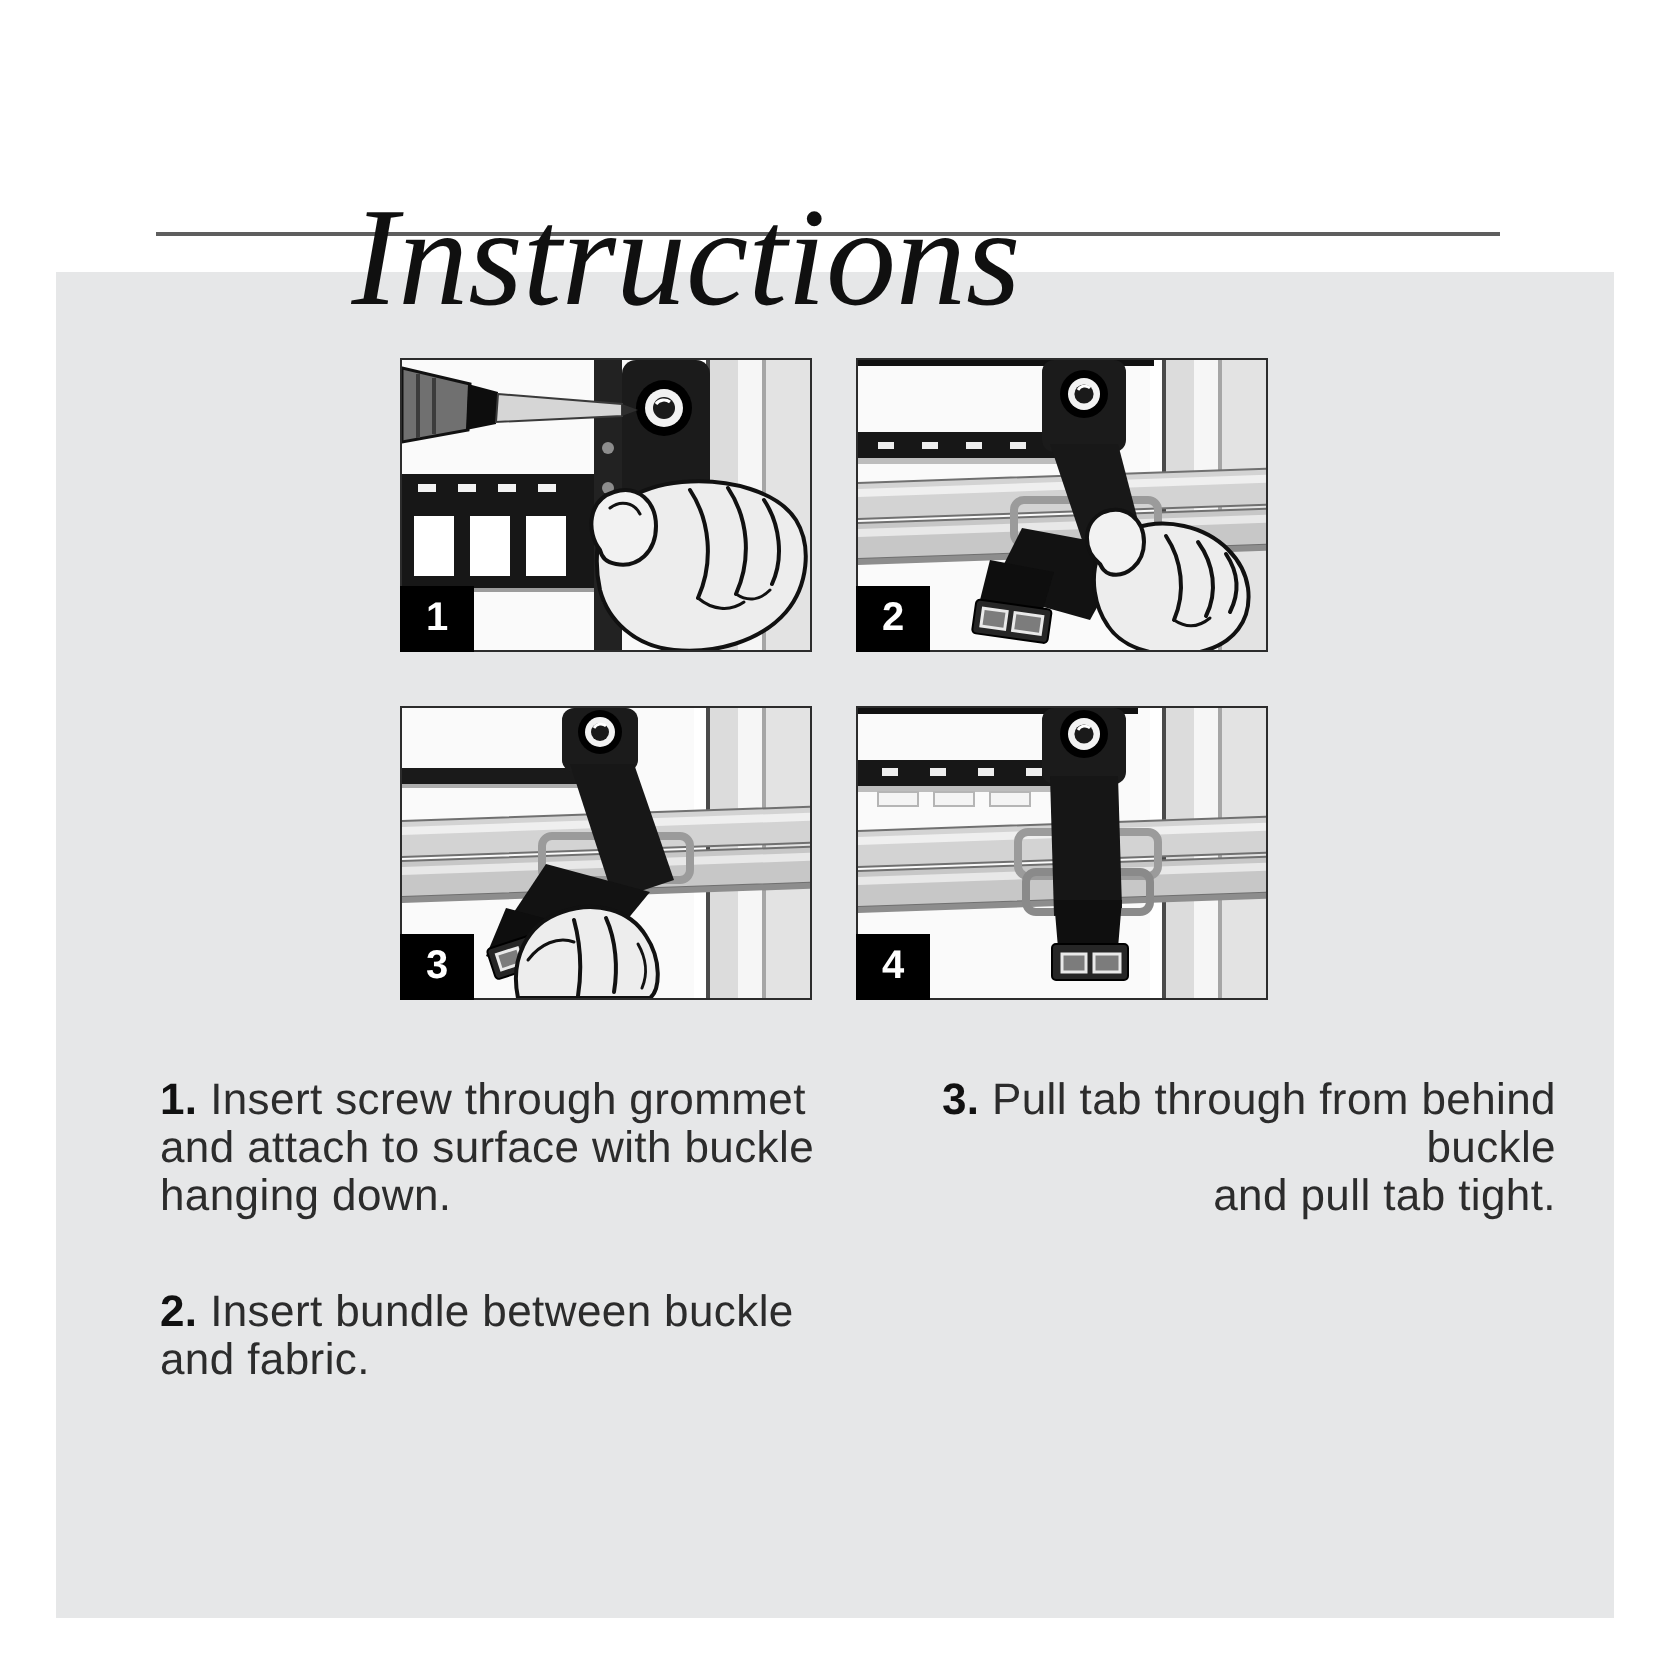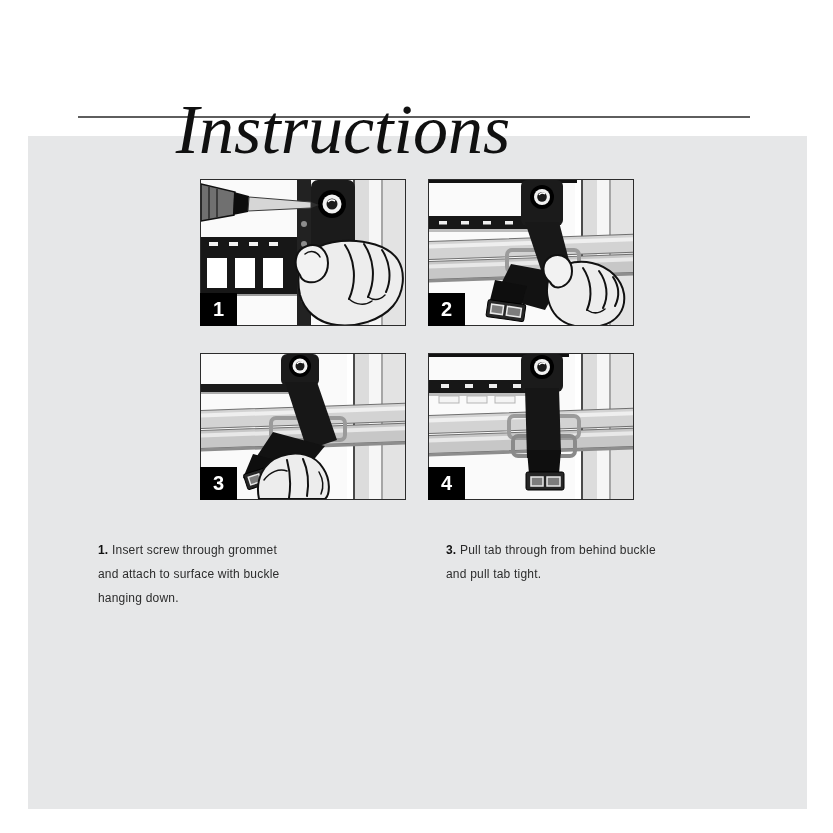--- a/index.html
+++ b/index.html
@@ -26,22 +26,22 @@
   .fig-3{left:172px;top:217px;}
   .fig-4{left:400px;top:217px;}
   .figure svg{position:absolute;left:0;top:0;width:204px;height:145px;display:block;}
   .badge{position:absolute;left:-1px;bottom:-1px;width:37px;height:33px;background:#000000;
          color:#ffffff;font-weight:bold;font-size:20px;display:flex;align-items:center;
          justify-content:center;z-index:3;}
 
   
   .steps-col{position:absolute;top:402px;}
   .steps-left{left:52px;width:330px;}
-  .steps-right{left:400px;width:350px;}
-  .step{margin:0 0 34px 18px;font-size:12px;line-height:24px;color:#2c2c2c;
+  .steps-right{left:400px;width:350px;text-align:right;}
+  .step{margin:0 0 34px 0;font-size:22px;line-height:24px;color:#2c2c2c;
         letter-spacing:0.2px;}
   .step b{font-weight:700;color:#111111;}
   .step .step-text{white-space:pre-line;}
 </style>
 </head>
 <body>
 
 <div class="sheet">
 
   <div class="title-rule"></div>
@@ -230,20 +230,22 @@
         <rect x="102" y="123" width="12" height="9" fill="#7c7c7c" stroke="#e9e9e9" stroke-width="1.5"></rect>
         <rect x="118" y="123" width="13" height="9" fill="#7c7c7c" stroke="#e9e9e9" stroke-width="1.5"></rect>
       </svg>
       <span class="badge">4</span>
     </div>
 
     <div class="steps-col steps-left">
       <p class="step"><b>1.</b> <span class="step-text">Insert screw through grommet
 and attach to surface with buckle
 hanging down.</span></p>
+      <p class="step"><b>2.</b> <span class="step-text">Insert bundle between buckle
+and fabric.</span></p>
     </div>
     <div class="steps-col steps-right">
       <p class="step"><b>3.</b> <span class="step-text">Pull tab through from behind buckle
 and pull tab tight.</span></p>
     </div>
 
   </div>
 </div>
 
 </body></html>

